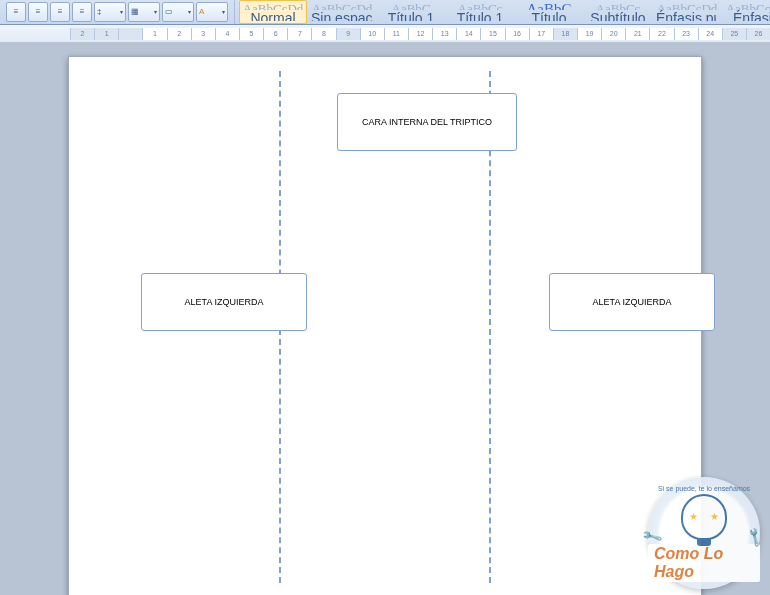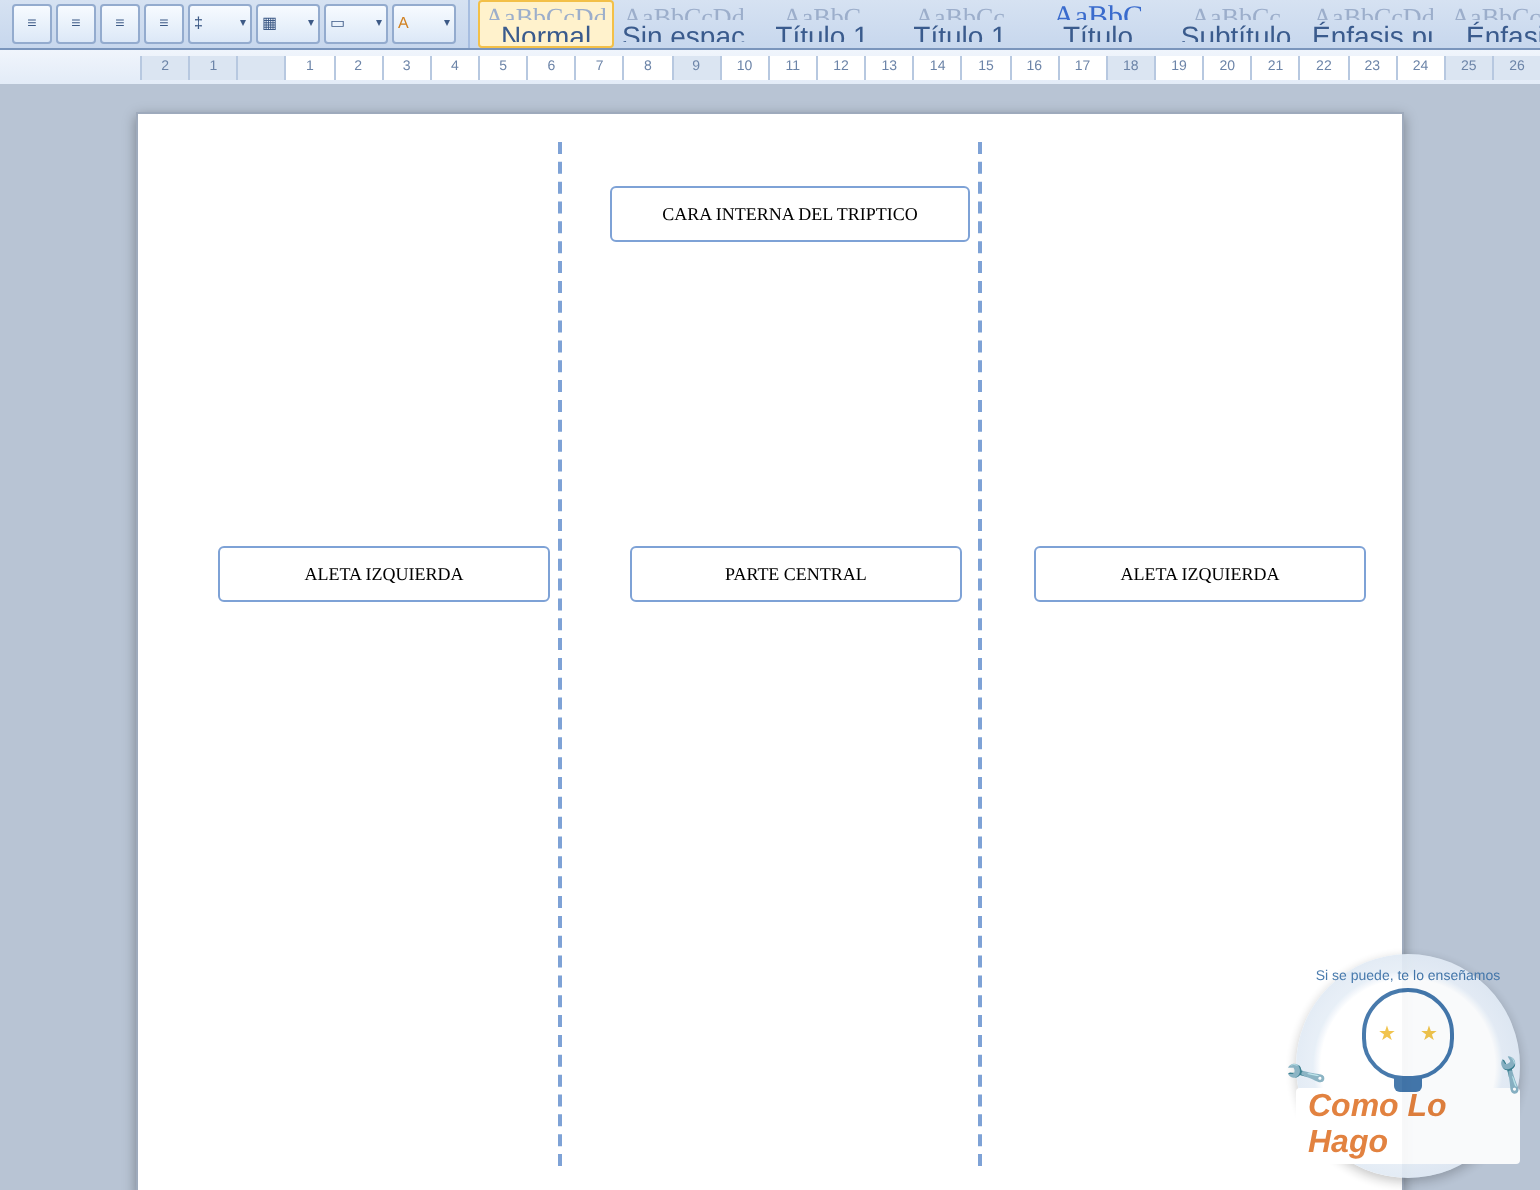--- a/index.html
+++ b/index.html
@@ -93,24 +93,25 @@
   }
   .column.c1{left:14px;width:196px;}
   .column.c2{left:211px;width:208px;}
   .column.c3{left:421px;width:196px;}
   .txtbox{
     position:absolute;
     border:1px solid #7ea2d6;
     border-radius:3px;
     background:#fff;
     font-size:9px;
-    font-family:Liberation Serif, serif;
+    font-family:Liberation Sans, sans-serif;
     color:#000;
     display:flex;align-items:center;justify-content:center;
-    padding:4px 8px;
+    padding:19px 8px;
+    margin-left:32px;
   }
   .box-title{left:236px;top:36px;width:162px;height:18px;}
   .box-left {left:40px; top:216px;width:148px;height:18px;}
   .box-cent {left:246px;top:216px;width:148px;height:18px;}
   .box-right{left:448px;top:216px;width:148px;height:18px;}
   
   .badge{
     position:absolute;
     right:10px;bottom:6px;
     width:112px;height:112px;
@@ -231,21 +232,20 @@
 <div class="workspace">
   <div class="page">
     <div class="fold f1"></div>
     <div class="fold f2"></div>
     <div class="column c1"></div>
     <div class="column c2"></div>
     <div class="column c3"></div>
 
     <div class="txtbox box-title">CARA INTERNA DEL TRIPTICO</div>
     <div class="txtbox box-left">ALETA IZQUIERDA</div>
-    <div class="txtbox box-cent">PARTE CENTRAL</div>
     <div class="txtbox box-right">ALETA IZQUIERDA</div>
   </div>
 
   <div class="badge">
     <span class="tool t1">🔧</span>
     <span class="tool t2">🔧</span>
     <div class="arc">Si se puede, te lo enseñamos</div>
     <div class="bulb">
       <span class="star s1">★</span>
       <span class="star s2">★</span>

